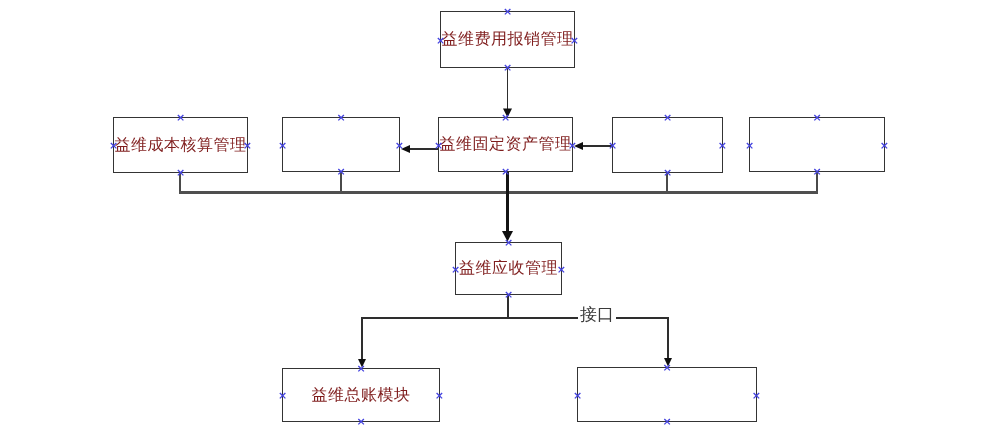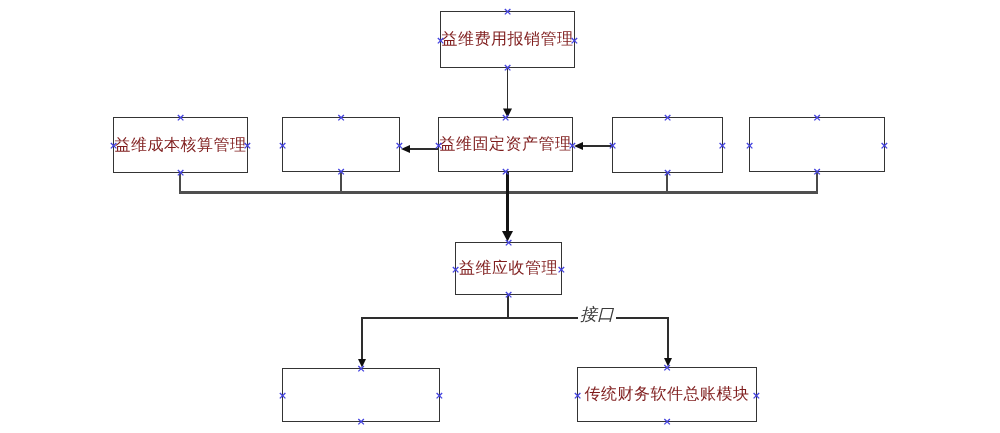--- a/index.html
+++ b/index.html
@@ -30,21 +30,21 @@
   .n-receivable  { left:282px; top:117px; width:118px; height:55px; }
   .n-cashier     { left:438px; top:117px; width:135px; height:55px; }
   .n-payable     { left:612px; top:117px; width:111px; height:56px; }
   .n-fixed       { left:749px; top:117px; width:136px; height:55px; }
   .n-voucher     { left:455px; top:242px; width:107px; height:53px; }
   .n-ledger      { left:282px; top:368px; width:158px; height:54px; }
   .n-traditional { left:577px; top:367px; width:180px; height:55px; }
   .edge-label {
     position:absolute; left:578px; top:304px; z-index:2;
     background:#ffffff; padding:0 2px; font-size:17px; color:#3a3a3a;
-    line-height:20px; white-space:nowrap;font-style:italic;
+    line-height:20px; white-space:nowrap;
   }
 </style>
 </head>
 <body>
 
 <div class="canvas">
 
   <svg class="wires" width="1000" height="433" viewBox="0 0 1000 433">
 
     <g>
@@ -135,28 +135,28 @@
 
   <div class="node n-voucher">
     <span class="lbl">益维应收管理</span>
     <span class="hdl t">×</span>
     <span class="hdl b">×</span>
     <span class="hdl l">×</span>
     <span class="hdl r">×</span>
   </div>
 
   <div class="node n-ledger">
+    <span class="lbl">益维总账模块</span>
     <span class="hdl t">×</span>
     <span class="hdl b">×</span>
     <span class="hdl l">×</span>
     <span class="hdl r">×</span>
   </div>
 
   <div class="node n-traditional">
-    <span class="lbl">传统财务软件总账模块</span>
     <span class="hdl t">×</span>
     <span class="hdl b">×</span>
     <span class="hdl l">×</span>
     <span class="hdl r">×</span>
   </div>
 
   <div class="edge-label">接口</div>
 
 </div>
 

